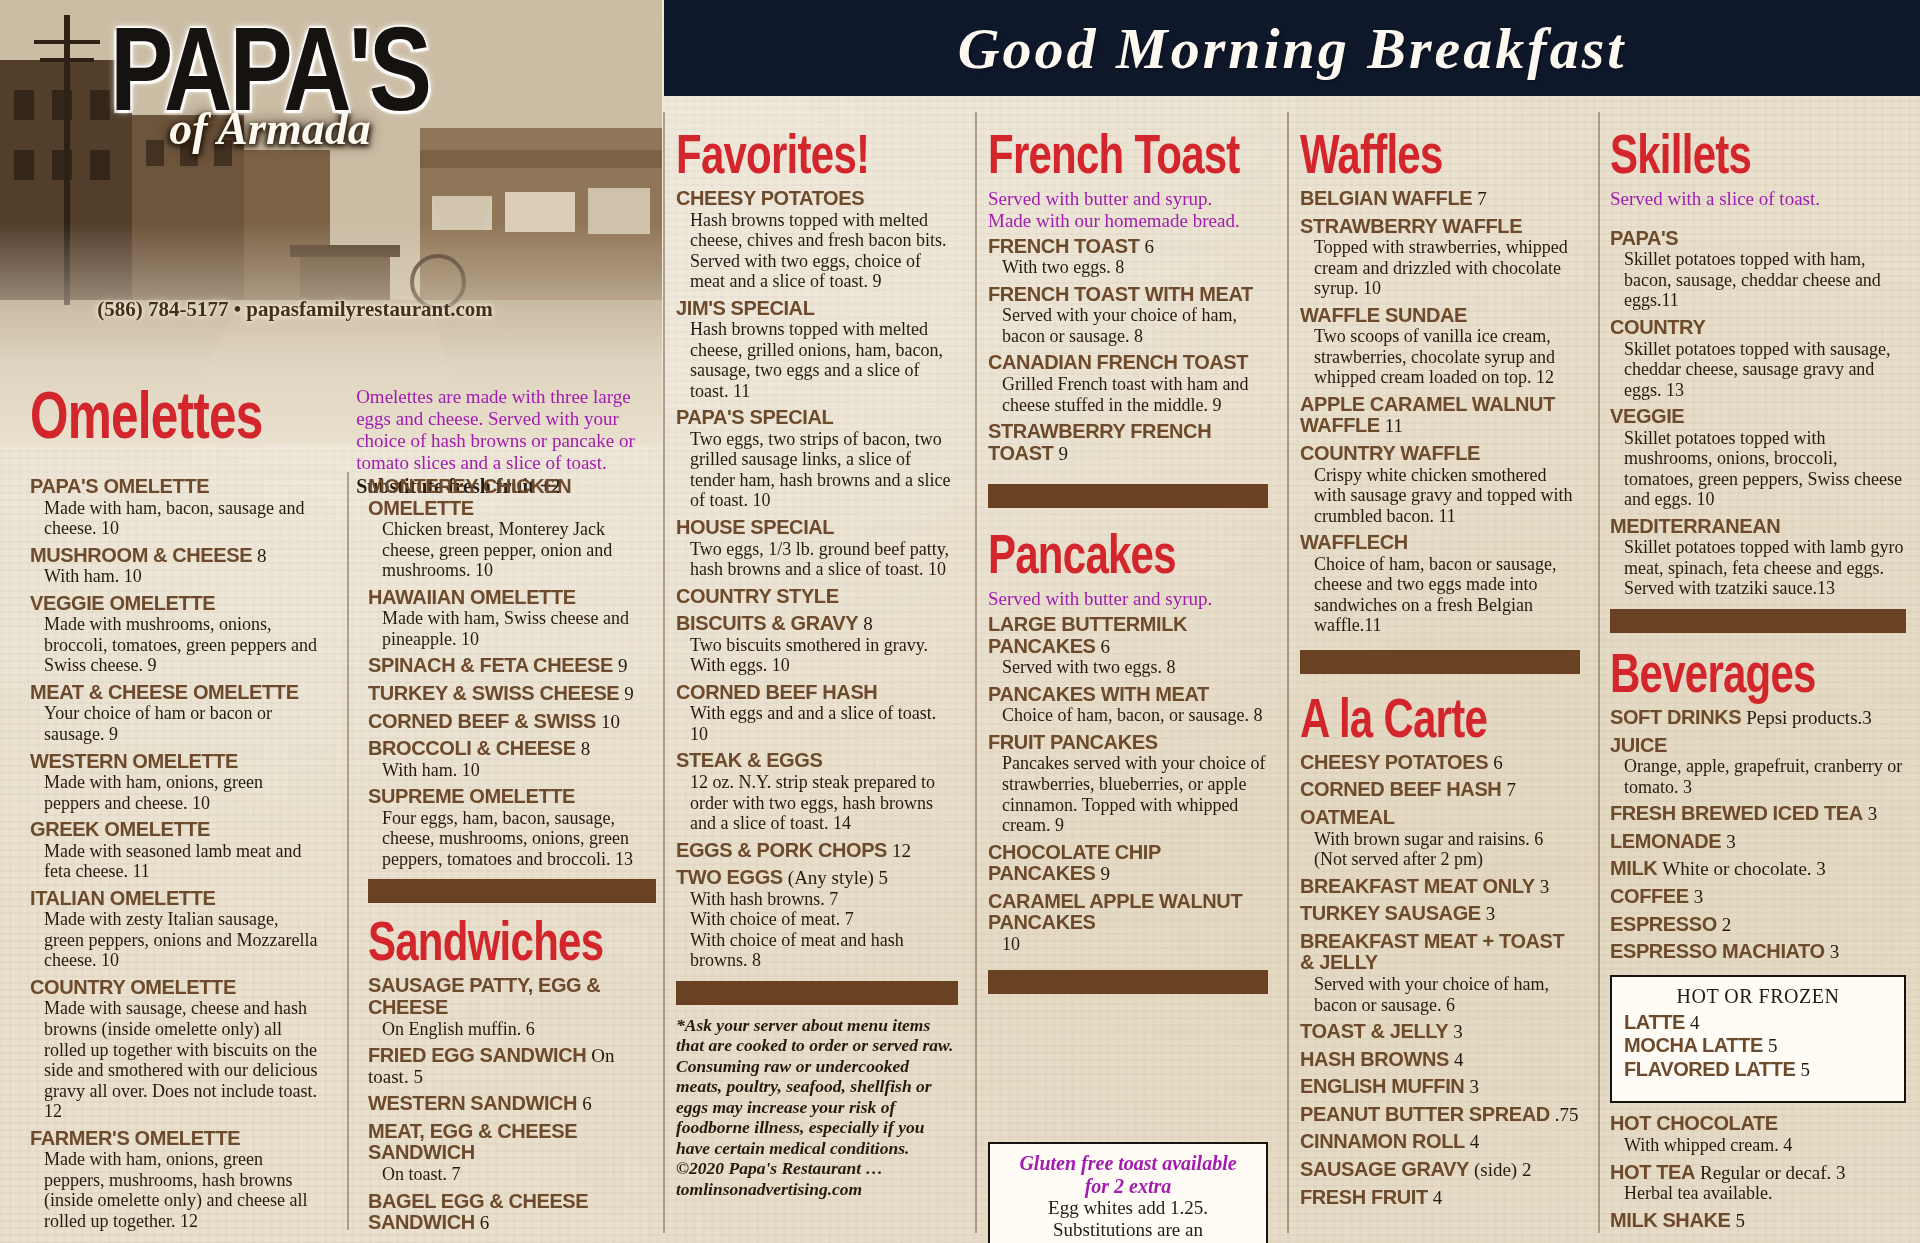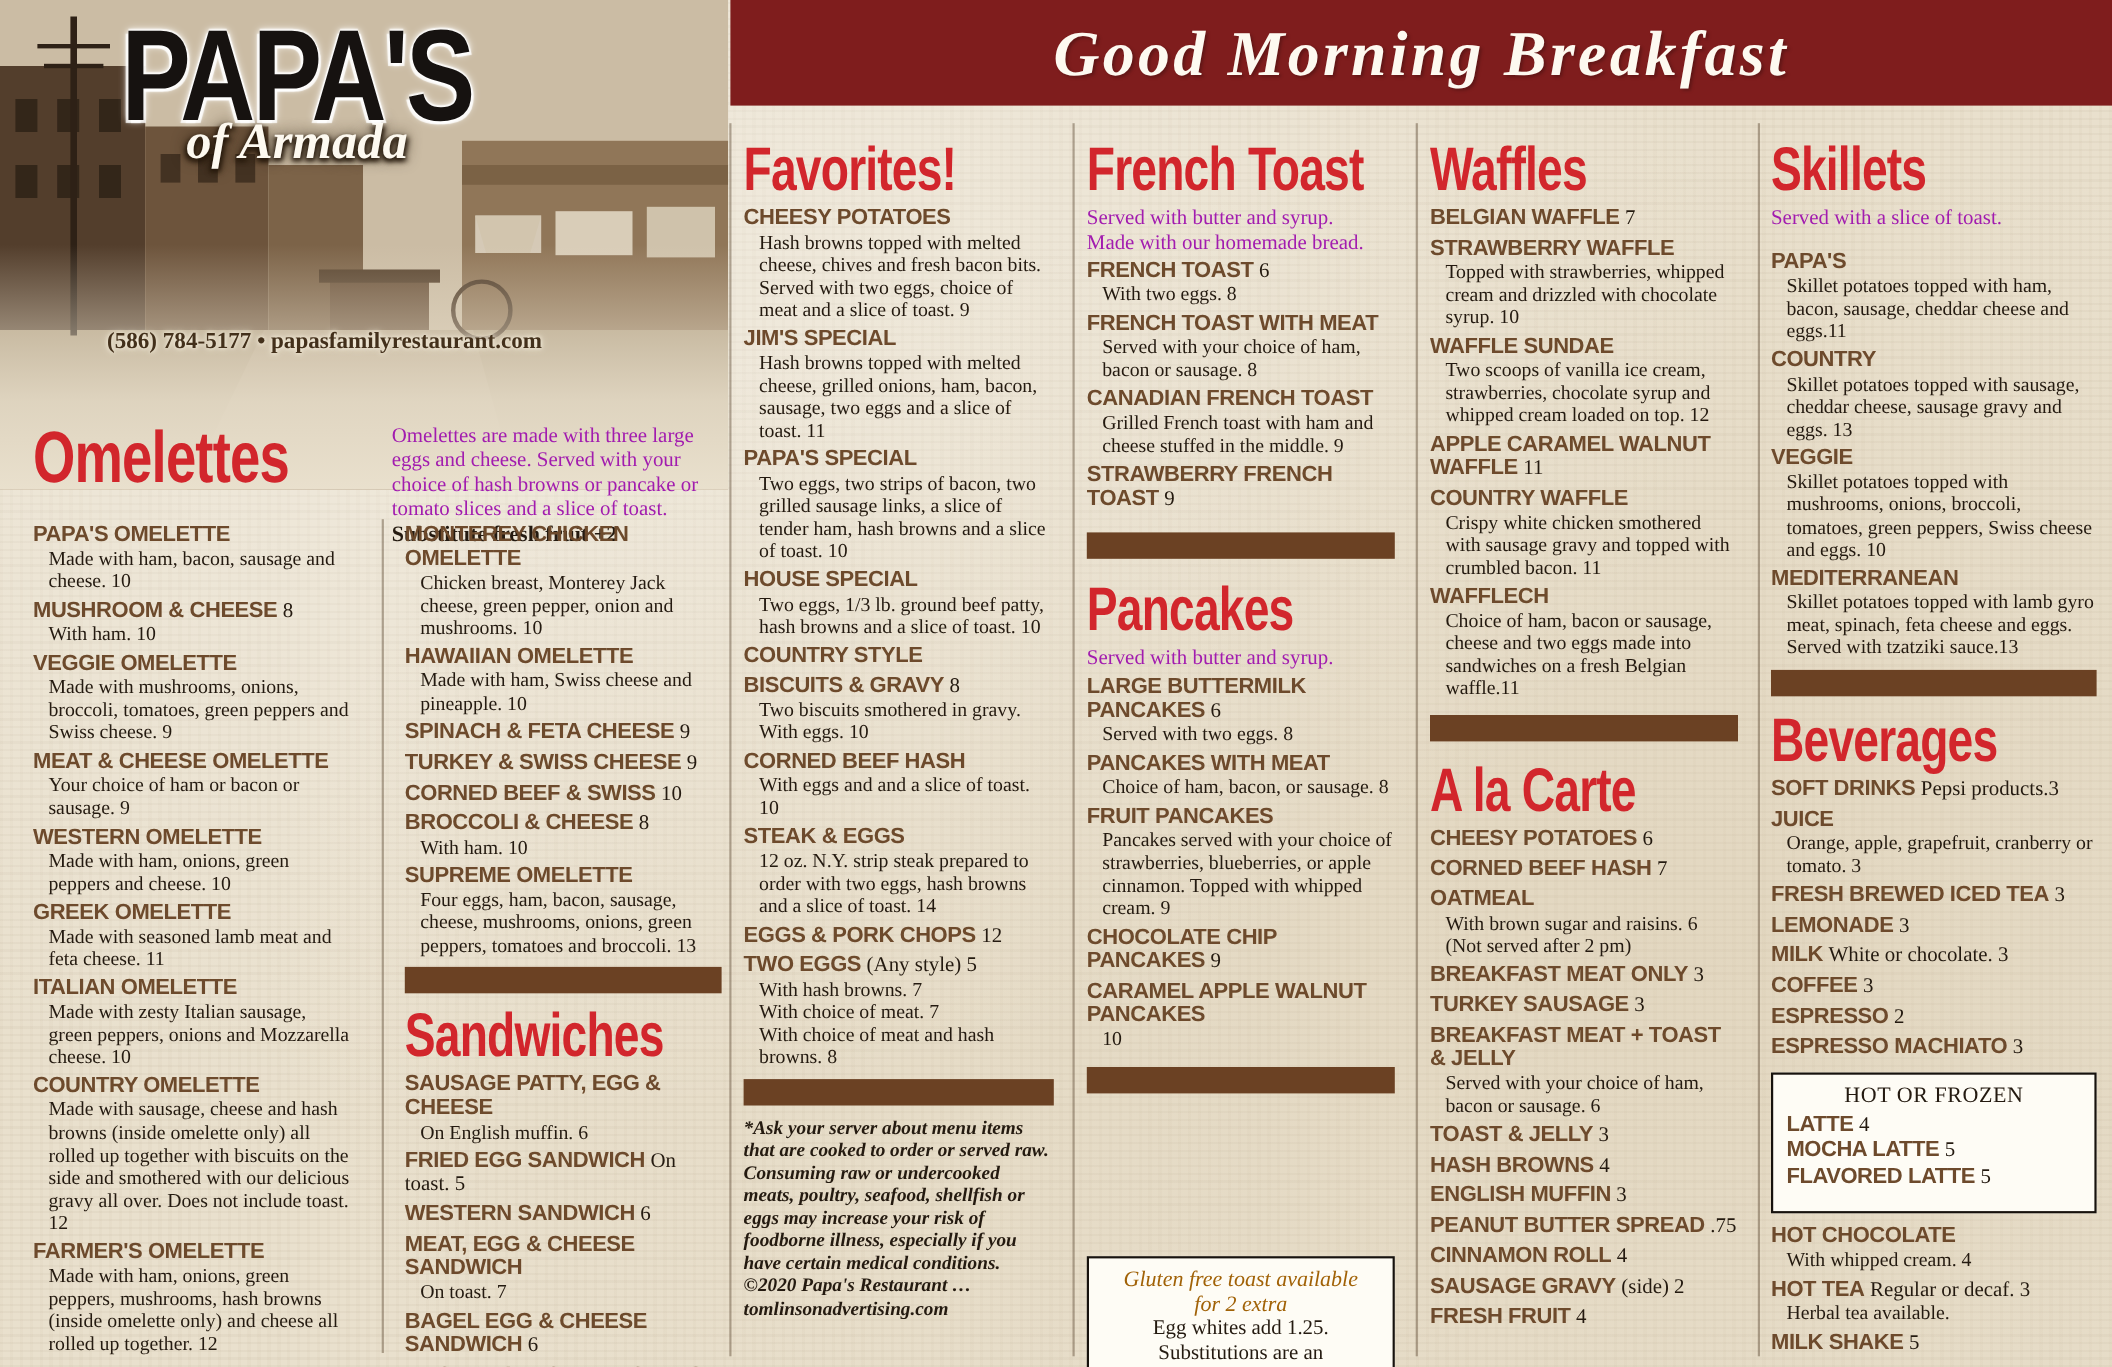--- a/index.html
+++ b/index.html
@@ -8,21 +8,21 @@
     position:relative;
     font-family:"Liberation Serif",serif;color:#241a10;
     background-color:#e9e0cd;
     background-image:
       radial-gradient(ellipse at 25% 20%, rgba(255,255,255,.35), transparent 55%),
       radial-gradient(ellipse at 80% 70%, rgba(214,198,168,.35), transparent 60%),
       repeating-linear-gradient(90deg, rgba(171,150,118,.05) 0 3px, transparent 3px 9px),
       repeating-linear-gradient(0deg, rgba(120,100,70,.05) 0 2px, transparent 2px 7px);
   }
   
-  .banner{position:absolute;left:664px;top:0;width:1256px;height:96px;background:#7f1d1d;
+  .banner{position:absolute;left:664px;top:0;width:1256px;height:96px;background:#0f172a;
     display:flex;align-items:center;justify-content:center;}
   .banner-title{font-family:"Liberation Serif",serif;font-style:italic;font-weight:700;
     color:#fdf9f0;font-size:58px;letter-spacing:3px;text-shadow:2px 2px 3px rgba(0,0,0,.25);}
   
   .photo{position:absolute;left:0;top:0;width:662px;height:445px;overflow:hidden;}
   .photo svg{display:block;width:100%;height:100%;}
   .photo-fade{position:absolute;inset:0;
     background:linear-gradient(180deg, rgba(233,224,205,0) 50%, rgba(233,224,205,.82) 82%, #e9e0cd 100%);}
   .logo{position:absolute;left:55px;top:10px;width:430px;text-align:center;}
   .logo-main{font-family:"Liberation Sans",sans-serif;font-weight:700;font-size:118px;line-height:1;
@@ -58,21 +58,21 @@
   .col-skillets{left:1610px;width:296px;}
   .om-head{position:absolute;left:30px;top:382px;width:628px;display:flex;align-items:flex-start;}
   .om-intro{width:336px;margin-left:16px;margin-top:4px;}
   .om-cols{position:absolute;left:30px;top:476px;width:630px;display:flex;}
   .om-c1{width:306px;padding-right:14px;}
   .om-c2{width:288px;margin-left:32px;}
   .bar{height:24px;background:#6b4123;margin:10px 0;}
   
   .white-box{background:#fefcf5;border:2px solid #17120d;padding:8px 8px;text-align:center;}
   .gluten-box{margin-top:148px;}
-  .gluten-t{color:#a16207;font-style:italic;font-weight:400;font-size:20px;line-height:1.12;}
+  .gluten-t{color:#a21caf;font-style:italic;font-weight:700;font-size:20px;line-height:1.12;}
   .gluten-line{font-size:19px;line-height:1.17;}
   .hf-box{margin:12px 0 10px 0;text-align:left;padding:8px 12px;}
   .hf-title{text-align:center;font-size:20px;letter-spacing:.5px;margin-bottom:4px;color:#241a10;}
   .disclaimer{font-style:italic;font-weight:700;font-size:17.5px;line-height:1.17;margin-top:8px;}
   .disc-line{margin:0;}
 </style>
 </head>
 <body>
 
 <div class="banner">

